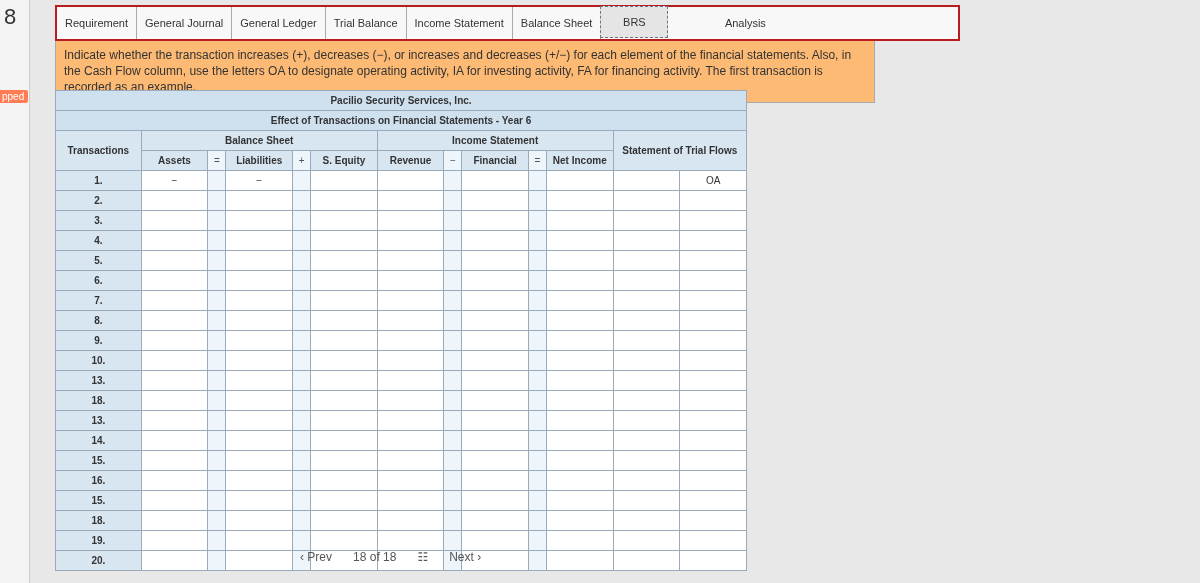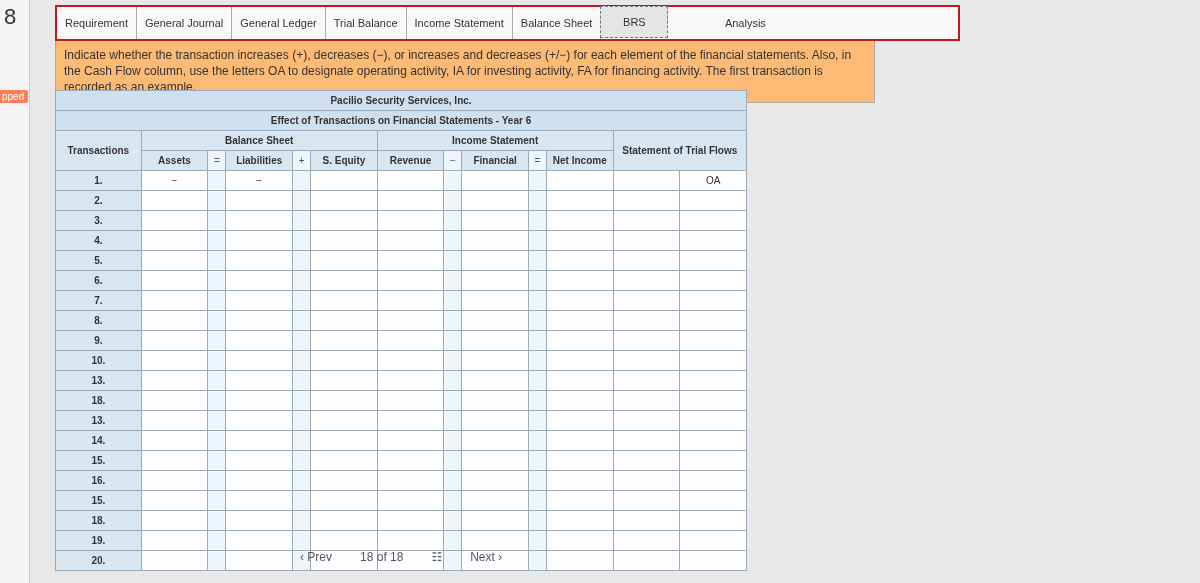--- a/index.html
+++ b/index.html
@@ -91,21 +91,21 @@
   .hdr { background: #cfe0ef; font-weight: bold; }
   .hdr2 { background: #d8e6f2; font-weight: bold; }
   .rowhdr { background: #d8e6f2; font-weight: bold; width:70px;}
   .op { width: 14px; background:#eef5fb; color:#456;}
   .datacell { background: #fff; width: 55px;}
   .footer-nav {
     position: absolute;
     left: 300px; top: 550px;
     display: flex;
     align-items: center;
-    gap: 28px;
+    gap: 21px;
     font-size: 12px;
     color:#555;
     text-align:right;
   }
   .nav-btn {
     color:#555;
     cursor: pointer;
   }
   .grid-icon {
     font-size: 12px;

